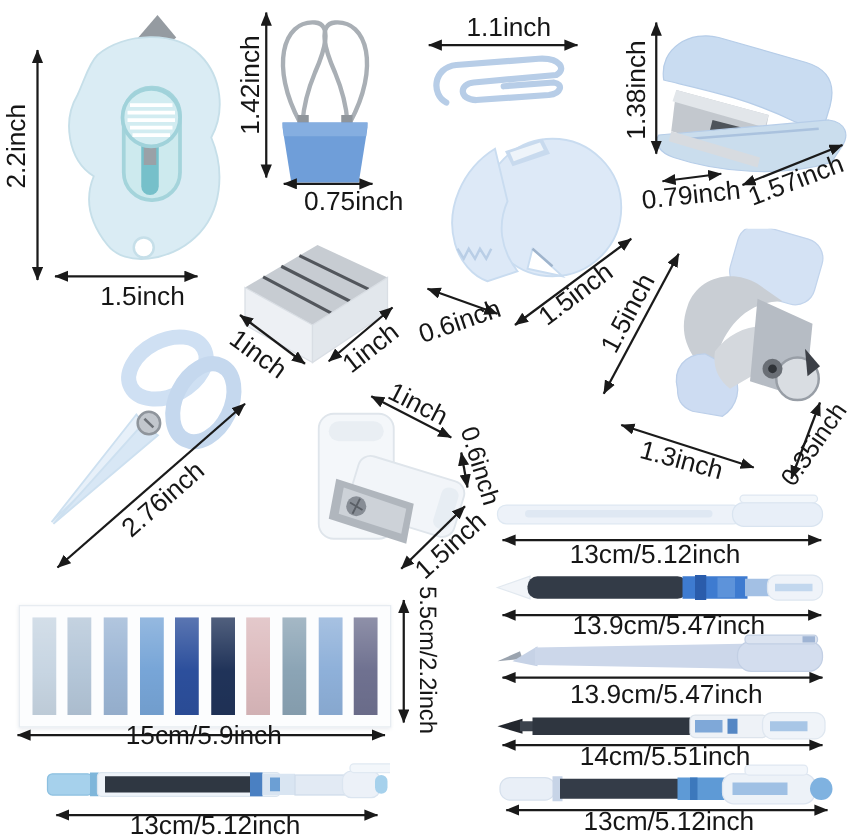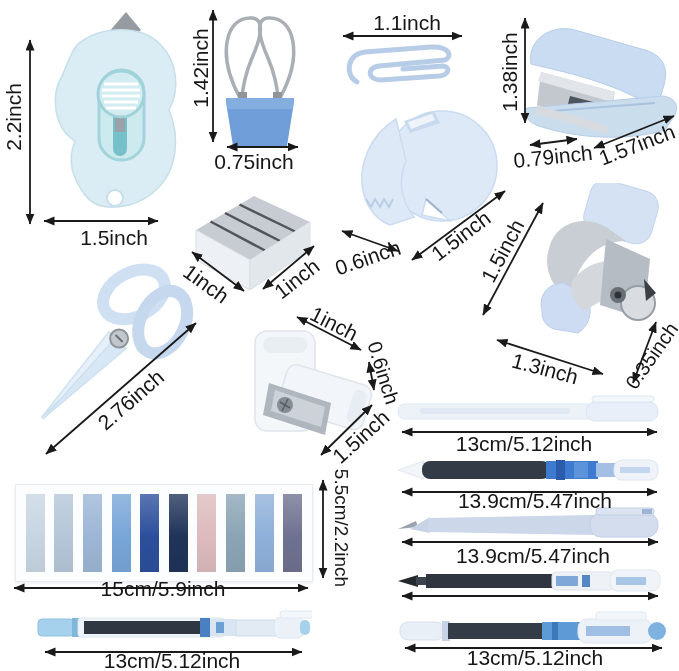--- a/index.html
+++ b/index.html
@@ -222,21 +222,21 @@
       <line x1="402" y1="492" x2="657" y2="492" marker-start="url(#ah)" marker-end="url(#ah)"></line>
       <line x1="402" y1="542" x2="658" y2="542" marker-start="url(#ah)" marker-end="url(#ah)"></line>
       <line x1="402" y1="596" x2="658" y2="596" marker-start="url(#ah)" marker-end="url(#ah)"></line>
       <line x1="405" y1="648" x2="662" y2="648" marker-start="url(#ah)" marker-end="url(#ah)"></line>
     </g>
   </svg>
 
   <div class="dim" style="left:14px;top:117px;--r:-90deg">2.2inch</div>
   <div class="dim" style="left:114px;top:238px">1.5inch</div>
   <div class="dim" style="left:201px;top:68px;--r:-90deg">1.42inch</div>
-  <div class="dim" style="left:254px;top:162px">0.75inch</div>
+  <div class="dim" style="left:283px;top:162px">0.75inch</div>
   <div class="dim" style="left:407px;top:23px">1.1inch</div>
   <div class="dim" style="left:510px;top:72px;--r:-90deg">1.38inch</div>
   <div class="dim" style="left:553px;top:157px;--r:-6deg">0.79inch</div>
   <div class="dim" style="left:637px;top:145px;--r:-21deg">1.57inch</div>
   <div class="dim" style="left:368px;top:258px;--r:-19deg">0.6inch</div>
   <div class="dim" style="left:461px;top:236px;--r:-37deg">1.5inch</div>
   <div class="dim" style="left:206px;top:284px;--r:36deg">1inch</div>
   <div class="dim" style="left:297px;top:279px;--r:-38deg">1inch</div>
   <div class="dim" style="left:503px;top:251px;--r:-62deg">1.5inch</div>
   <div class="dim" style="left:545px;top:369px;--r:15deg">1.3inch</div>
@@ -244,15 +244,16 @@
   <div class="dim" style="left:131px;top:400px;--r:-41deg">2.76inch</div>
   <div class="dim" style="left:334px;top:324px;--r:27deg">1inch</div>
   <div class="dim" style="left:383px;top:373px;--r:73deg;font-size:20px">0.6inch</div>
   <div class="dim" style="left:361px;top:437px;--r:-42deg">1.5inch</div>
   <div class="dim" style="left:163px;top:589px">15cm/5.9inch</div>
   <div class="dim" style="left:341px;top:528px;--r:90deg;font-size:19px">5.5cm/2.2inch</div>
   <div class="dim" style="left:172px;top:661px">13cm/5.12inch</div>
   <div class="dim" style="left:524px;top:444px">13cm/5.12inch</div>
   <div class="dim" style="left:535px;top:501px">13.9cm/5.47inch</div>
   <div class="dim" style="left:533px;top:556px">13.9cm/5.47inch</div>
+  <div class="dim" style="left:532px;top:606px">14cm/5.51inch</div>
   <div class="dim" style="left:535px;top:658px">13cm/5.12inch</div>
 
 </div>
 
 </body></html>

